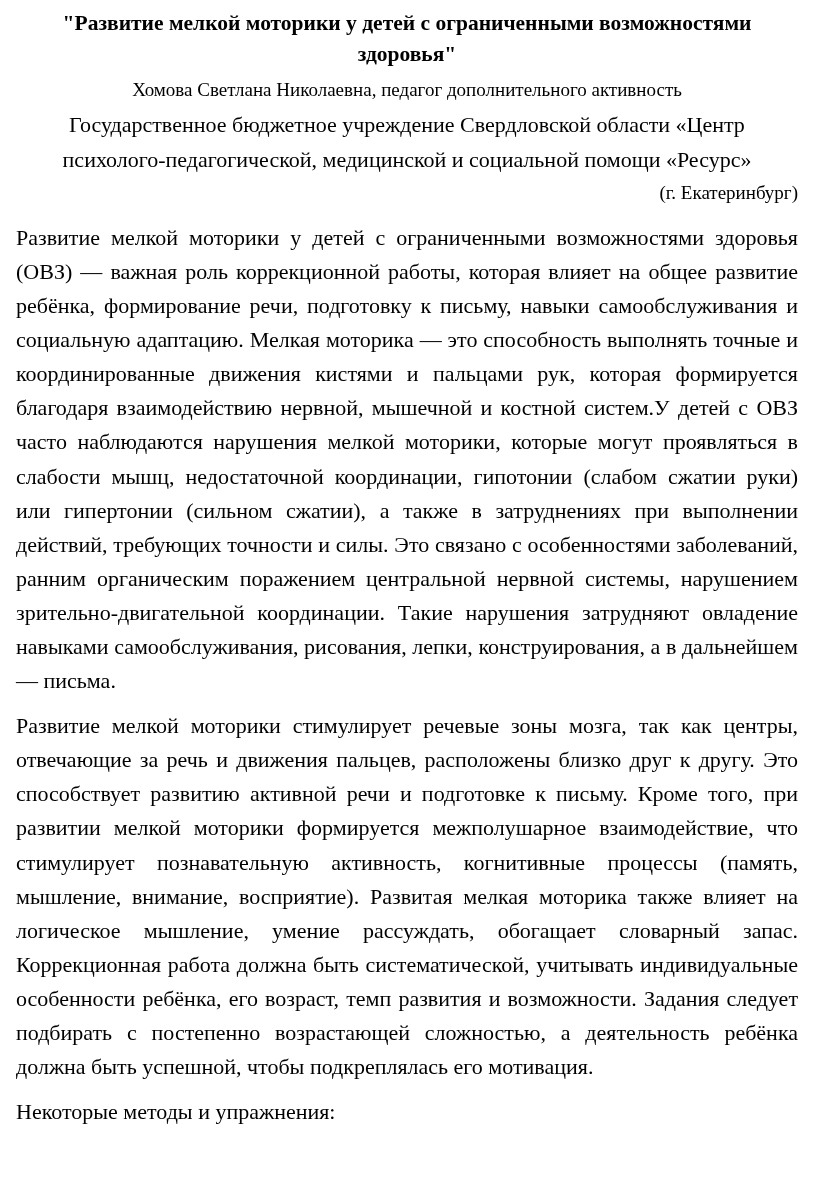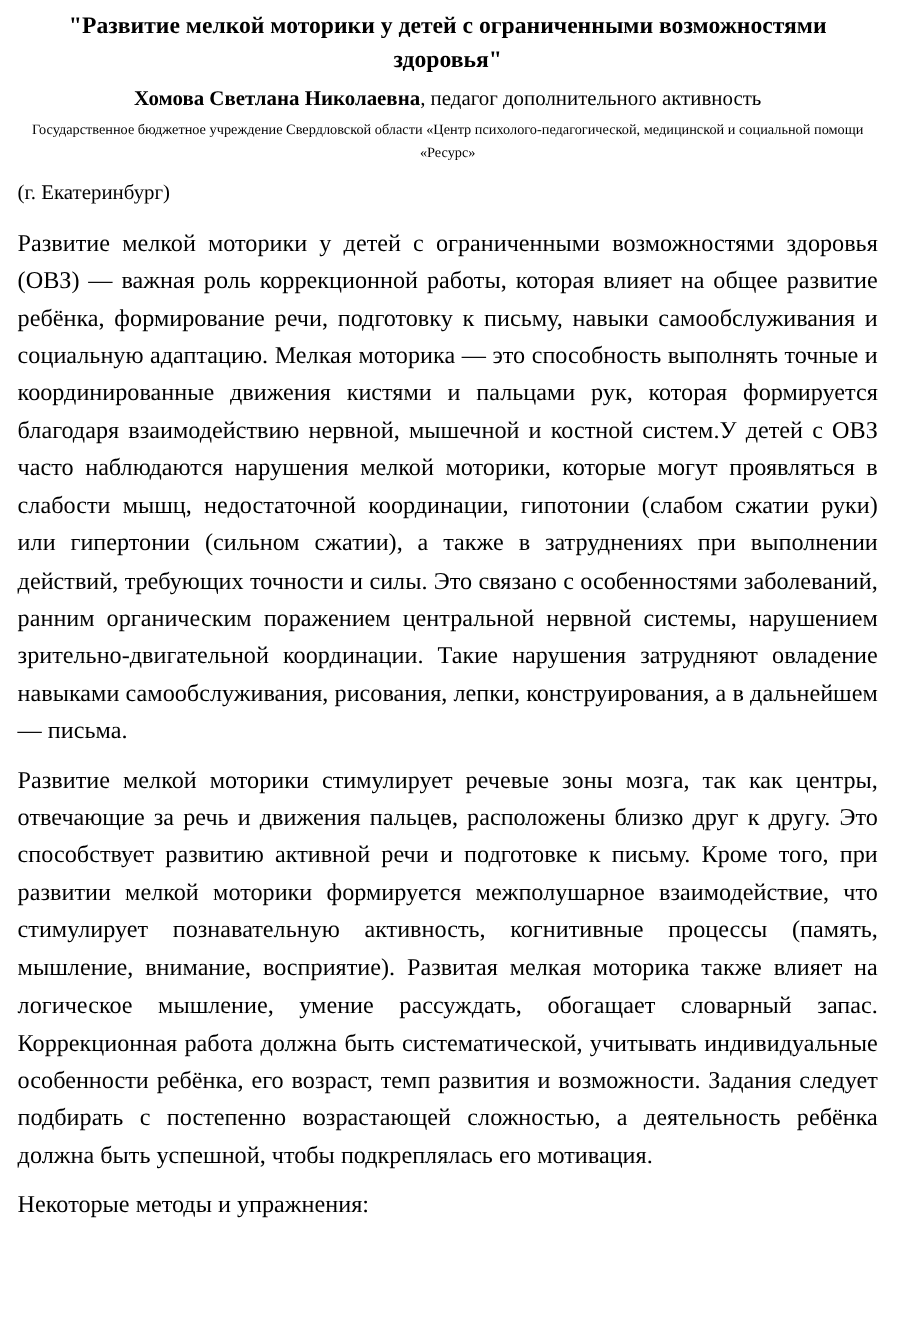--- a/index.html
+++ b/index.html
@@ -27,30 +27,30 @@
     line-height: 1.45;
     margin: 0 14px 6px 14px;
   }
   .author-line {
     text-align: center;
     font-size: 19px;
     line-height: 1.5;
     margin: 0 6px 2px 6px;
   }
   .author-line .name {
-    font-weight: bold;
+    font-weight: normal;
   }
   .org-line {
     text-align: center;
-    font-size: 13px;
+    font-size: 22px;
     line-height: 1.62;
-    margin: 0 8px 12px 8px;
+    margin: 0 8px 0 8px;
   }
   .city-line {
-    text-align: left;
+    text-align: right;
     font-size: 19px;
     line-height: 1.62;
     margin: 0 0 12px 0;
   }
   p.body-par {
     text-align: justify;
     font-size: 22px;
     line-height: 1.55;
     margin: 0 0 11px 0;
     text-indent: 0;

